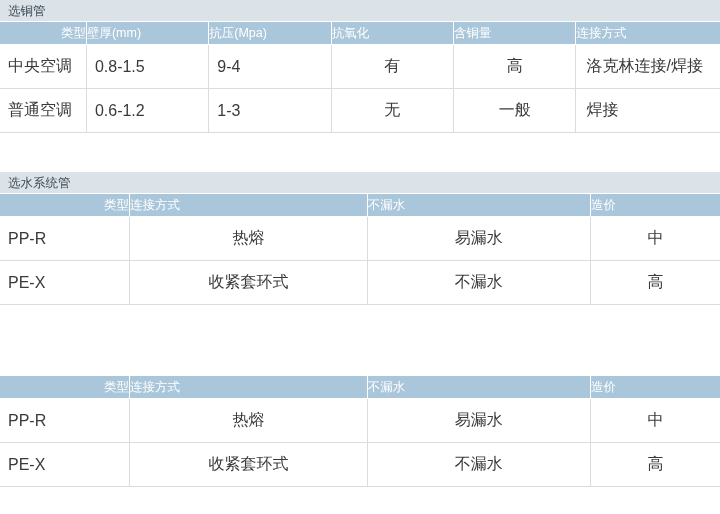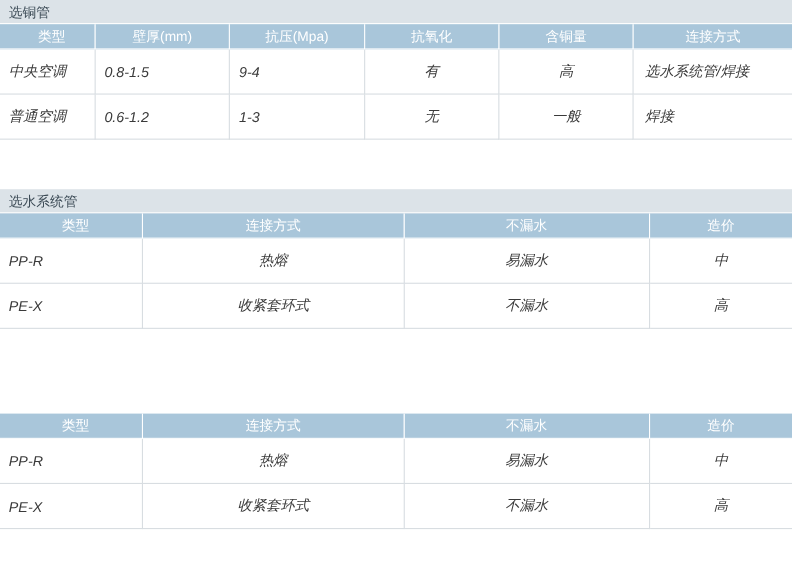--- a/index.html
+++ b/index.html
@@ -40,42 +40,41 @@
     border-collapse: collapse;
     table-layout: fixed;
   }
   table.data th {
     background: #a9c6da;
     color: #ffffff;
     font-weight: normal;
     font-size: 12.5px;
     height: 22px;
     line-height: 22px;
-    text-align: center;
+    text-align: left;
     border-right: 1px solid #ffffff;
     border-bottom: 1px solid #ffffff;
     padding: 0;
   }
   table.data th:last-child {
     border-right: none;
   }
   table.data th.first-col {
-    text-align: center;
+    text-align: right;
     padding-left: 8px;
   }
   table.data td {
     height: 28px;
-    font-size: 13px;
+    font-size: 16px;
     color: #3a3a3a;
     text-align: center;
     border-bottom: 1px solid #d8dde1;
     border-right: 1px solid #d8dde1;
     padding: 11px 4px;
     box-sizing: border-box;
-    font-style: italic;
   }
   table.data td:last-child {
     border-right: none;
     text-align: left;
     padding-left: 10px;
   }
   table.data td.first-col {
     text-align: left;
     padding-left: 8px;
   }
@@ -117,21 +116,21 @@
           <th>连接方式</th>
         </tr>
       </thead>
       <tbody>
         <tr>
           <td class="first-col">中央空调</td>
           <td class="first-col">0.8-1.5</td>
           <td class="first-col">9-4</td>
           <td>有</td>
           <td>高</td>
-          <td>选水系统管/焊接</td>
+          <td>洛克林连接/焊接</td>
         </tr>
         <tr>
           <td class="first-col">普通空调</td>
           <td class="first-col">0.6-1.2</td>
           <td class="first-col">1-3</td>
           <td>无</td>
           <td>一般</td>
           <td>焊接</td>
         </tr>
       </tbody>

